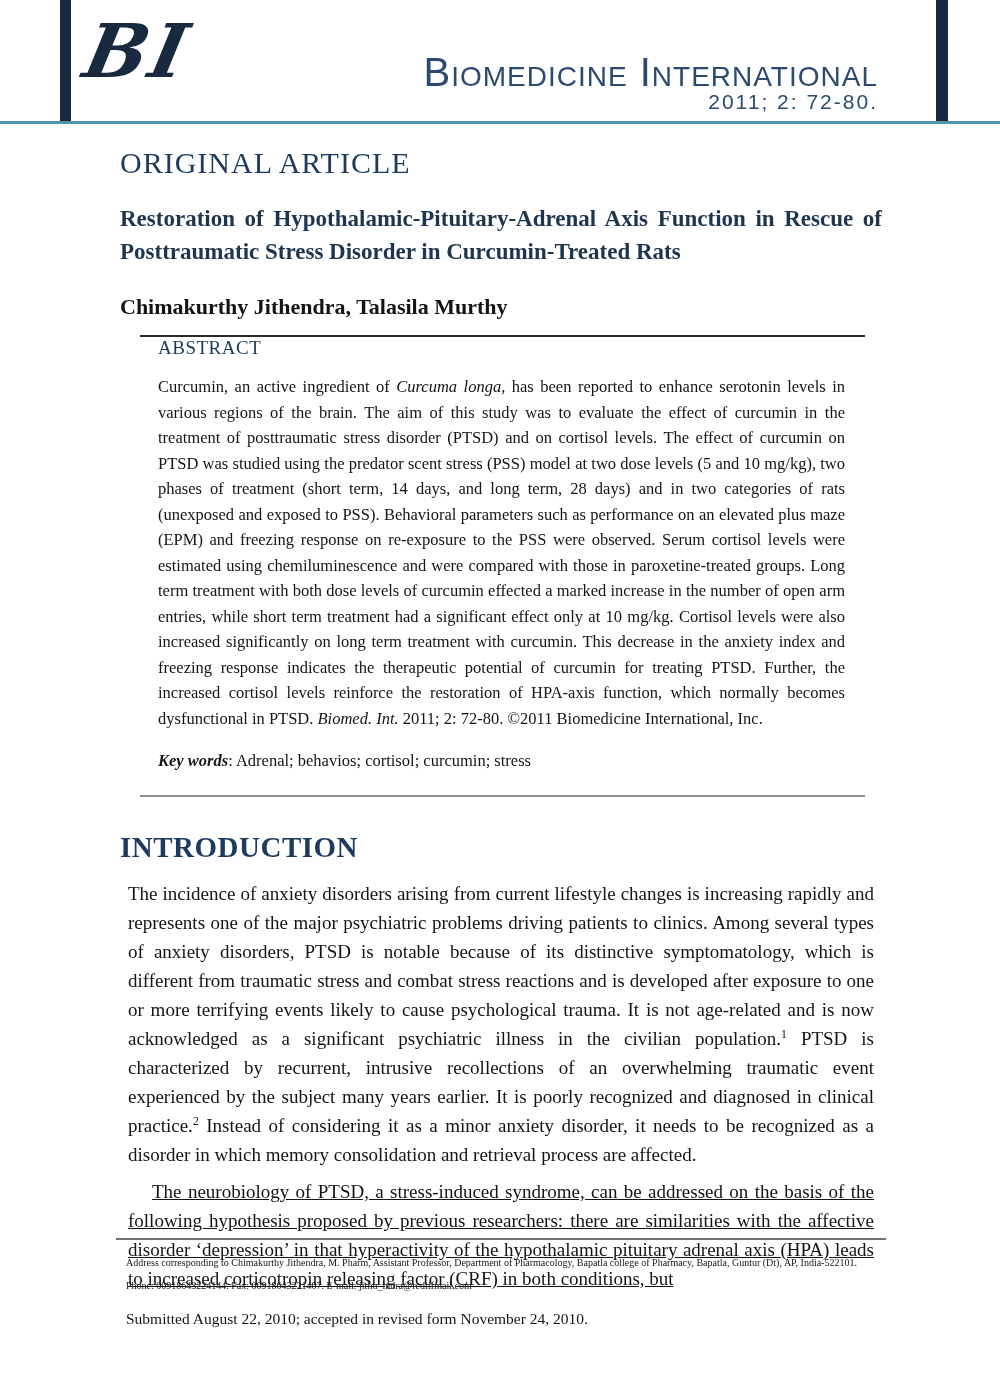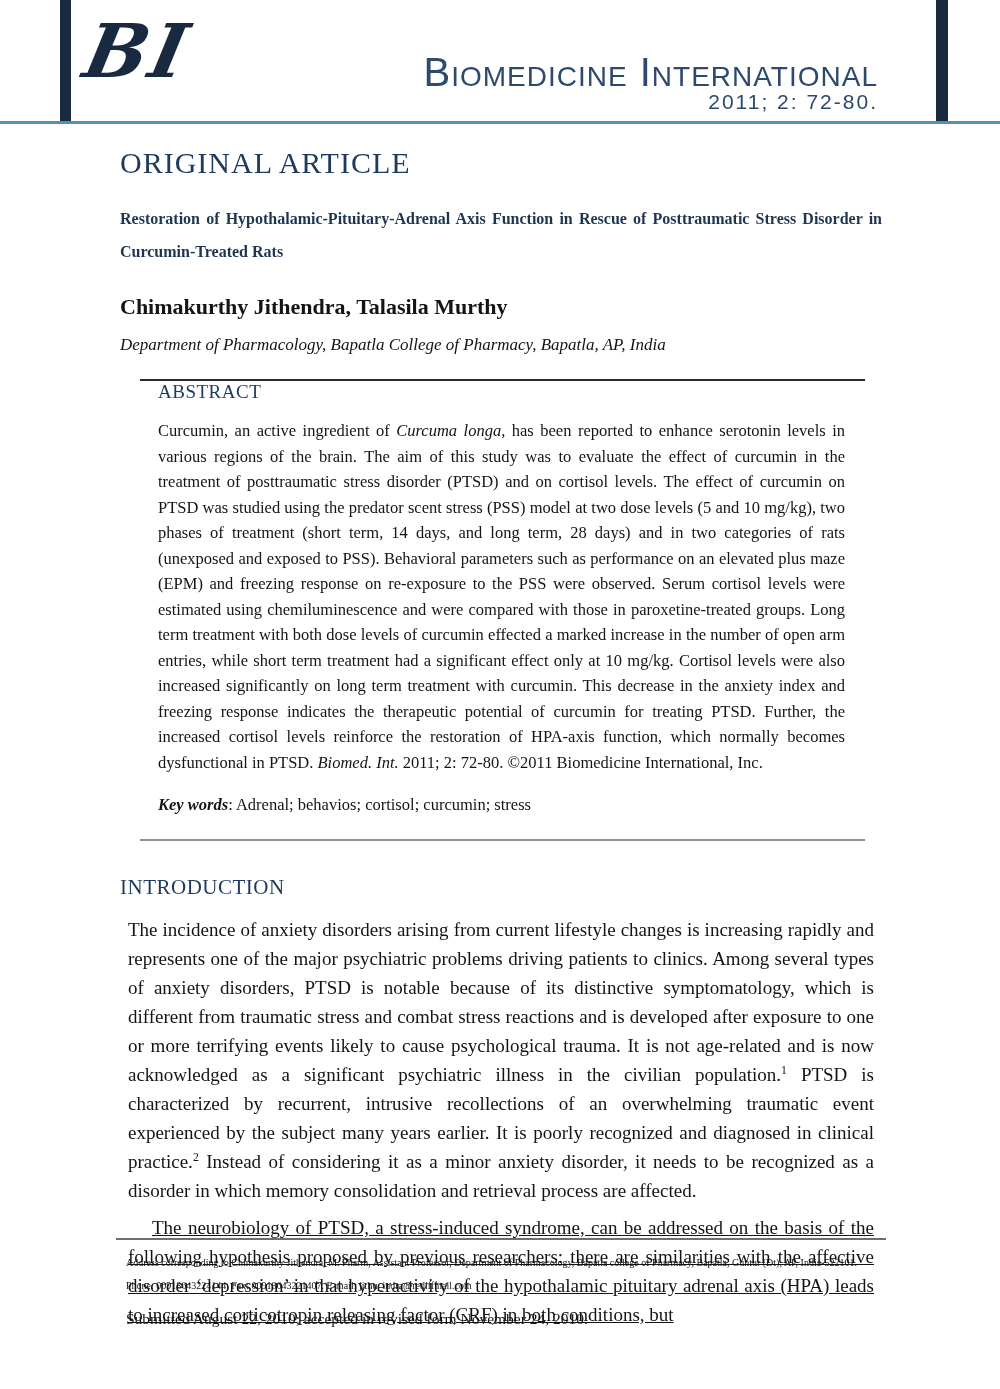--- a/index.html
+++ b/index.html
@@ -17,33 +17,33 @@
     font-family:"DejaVu Serif", serif; font-style:italic; font-weight:bold;
     font-size:74px; color:var(--brand_navy,#182940);
     transform:skewX(-12deg); letter-spacing:3px; line-height:1;
   }
   .journal-block { position:absolute; right:122px; top:56px; text-align:right; color:var(--journal_navy,#2b4a6e); font-family:"Liberation Sans", sans-serif; }
   .journal-name  { font-size:40px; font-variant:small-caps; letter-spacing:1px; line-height:32px; }
   .journal-issue { font-size:21px; letter-spacing:2px; margin-top:2px; }
   
   .main { position:absolute; left:120px; top:138px; width:762px; }
   .kicker { font-size:30px; color:var(--head_navy,#1d3a5f); letter-spacing:1px; margin:8px 0 22px 0; }
-  .title  { font-size:16px; font-weight:bold; color:#1e3550; line-height:33px; text-align:justify; margin:0 0 26px 0; }
+  .title  { font-size:23px; font-weight:bold; color:#1e3550; line-height:33px; text-align:justify; margin:0 0 26px 0; }
   .authors { font-size:22px; margin:0 0 15px 0;font-weight:bold; }
   .affiliation { font-size:17px; font-style:italic; margin:0 0 24px 0; }
   .abstract-box {
     margin-left:20px; width:725px; box-sizing:border-box;
     border-top:2px solid #2a2a2a; border-bottom:2px solid #909090;
     padding:0 20px 24px 18px;
   }
   .abstract-head { font-size:19px; color:var(--head_navy,#1d3a5f); letter-spacing:0.5px; margin:0 0 15px 0; }
   .abstract-body { font-size:16.5px; line-height:25.5px; text-align:justify; margin:0; }
   .keywords { font-size:16.5px; margin:20px 0 0 0; }
   .keywords .label { font-style:italic; font-weight:bold; }
-  .intro-head { font-size:21px; color:var(--head_navy,#1d3a5f); letter-spacing:0.5px; margin:34px 0 15px 0; }
+  .intro-head { font-size:29px; color:var(--head_navy,#1d3a5f); letter-spacing:0.5px; margin:34px 0 15px 0;font-weight:bold; }
   .body-para { font-size:19px; line-height:29px; text-align:justify; margin:8px; }
   .body-para.indent { text-indent:24px; margin-top:8px;text-decoration:underline; }
   sup { font-size:0.62em; line-height:0; }
   
   .footer { position:absolute; left:116px; top:1238px; width:770px; border-top:2px solid #6f6f6f; }
   .footer-address   { font-size:10px; line-height:23px; margin:11px 0 0 10px; width:752px; }
   .footer-submitted { font-size:15.5px; margin:13px 0 8px 10px; }
 </style>
 </head>
 <body>
@@ -56,21 +56,20 @@
   <div class="logo">BI</div>
   <div class="journal-block">
     <div class="journal-name">Biomedicine International</div>
     <div class="journal-issue">2011; 2: 72-80.</div>
   </div>
 
   <div class="main">
     <div class="kicker">ORIGINAL ARTICLE</div>
     <h1 class="title">Restoration of Hypothalamic-Pituitary-Adrenal Axis Function in Rescue of Posttraumatic Stress Disorder in Curcumin-Treated Rats</h1>
     <div class="authors">Chimakurthy Jithendra, Talasila Murthy</div>
-    <div class="affiliation">Department of Pharmacology, Bapatla College of Pharmacy, Bapatla, AP, India</div>
 
     <div class="abstract-box">
       <div class="abstract-head">ABSTRACT</div>
       <p class="abstract-body"><span>Curcumin, an active ingredient of </span><span style="font-style: italic;">Curcuma longa,</span><span> has been reported to enhance serotonin levels in various regions of the brain. The aim of this study was to evaluate the effect of curcumin in the treatment of posttraumatic stress disorder (PTSD) and on cortisol levels. The effect of curcumin on PTSD was studied using the predator scent stress (PSS) model at two dose levels (5 and 10 mg/kg), two phases of treatment (short term, 14 days, and long term, 28 days) and in two categories of rats (unexposed and exposed to PSS). Behavioral parameters such as performance on an elevated plus maze (EPM) and freezing response on re-exposure to the PSS were observed. Serum cortisol levels were estimated using chemiluminescence and were compared with those in paroxetine-treated groups. Long term treatment with both dose levels of curcumin effected a marked increase in the number of open arm entries, while short term treatment had a significant effect only at 10 mg/kg. Cortisol levels were also increased significantly on long term treatment with curcumin. This decrease in the anxiety index and freezing response indicates the therapeutic potential of curcumin for treating PTSD. Further, the increased cortisol levels reinforce the restoration of HPA-axis function, which normally becomes dysfunctional in PTSD. </span><span style="font-style: italic;">Biomed. Int.</span><span> 2011; 2: 72-80. ©2011 Biomedicine International, Inc.</span></p>
       <p class="keywords"><span class="label">Key words</span><span>:  Adrenal; behavios; cortisol; curcumin; stress</span></p>
     </div>
 
     <div class="intro-head">INTRODUCTION</div>
     <div>
         <p class="body-para"><span>The incidence of anxiety disorders arising from current lifestyle changes is increasing rapidly and represents one of the major psychiatric problems driving patients to clinics. Among several types of anxiety disorders, PTSD is notable because of its distinctive symptomatology, which is different from traumatic stress and combat stress reactions and is developed after exposure to one or more terrifying events likely to cause psychological trauma. It is not age-related and is now acknowledged as a significant psychiatric illness in the civilian population.</span><sup>1</sup><span> PTSD is characterized by recurrent, intrusive recollections of an overwhelming traumatic event experienced by the subject many years earlier. It is poorly recognized and diagnosed in clinical practice.</span><sup>2</sup><span> Instead of considering it as a minor anxiety disorder, it needs to be recognized as a disorder in which memory consolidation and retrieval process are affected.</span></p>

